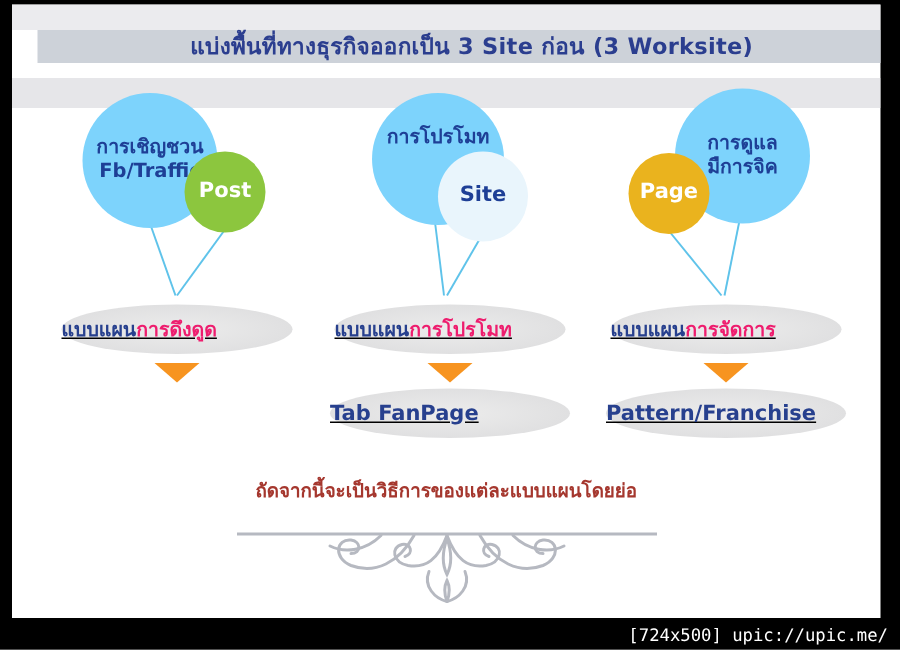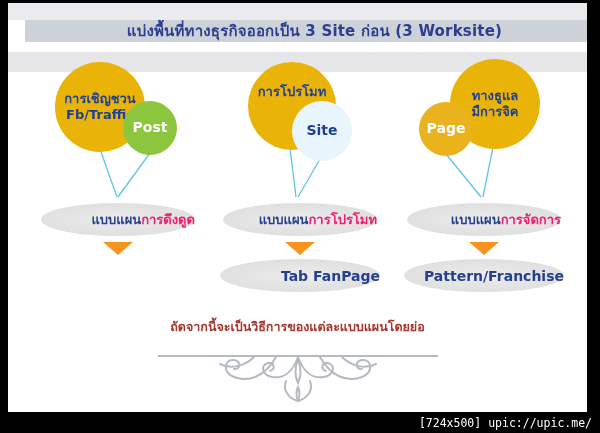--- a/index.html
+++ b/index.html
@@ -8,30 +8,30 @@
   .page{position:absolute;left:8px;top:3px;width:579px;height:409px;background:#ffffff;overflow:hidden;}
 
   .band-top{position:absolute;left:0;top:0;width:100%;height:17px;background:#ebebee;}
   .title-band{position:absolute;left:17px;top:17px;width:100%;height:22px;background:#cdd2d9;
               display:flex;align-items:center;justify-content:center;}
   .title-band span{color:#2b3e8f;font-size:15px;font-weight:bold;letter-spacing:.2px;}
   .band-sub{position:absolute;left:0;top:49px;width:100%;height:20px;background:#e6e6e9;}
 
   .circle{position:absolute;border-radius:50%;display:flex;align-items:center;justify-content:center;
           text-align:center;line-height:1.25;}
-  .c-blue{background:#eab308;color:#1e3f96;font-weight:bold;font-size:13px;z-index:2;}
+  .c-blue{background:#7dd3fc;color:#1e3f96;font-weight:bold;font-size:13px;z-index:2;}
   .c-green{background:#8cc63e;color:#ffffff;font-weight:bold;font-size:14px;z-index:3;}
   .c-pale{background:#e9f5fc;color:#1e3f96;font-weight:bold;font-size:14px;z-index:3;}
   .c-gold{background:#eab31e;color:#ffffff;font-weight:bold;font-size:14px;z-index:3;}
 
   .lines-svg{position:absolute;left:0;top:0;width:579px;height:409px;pointer-events:none;z-index:1;}
 
   .oval{position:absolute;height:33px;border-radius:50%;
         background:radial-gradient(ellipse at center,#ececec 0%,#e0e0e1 70%,#d6d6d8 100%);
-        display:flex;align-items:center;justify-content:flex-end;white-space:nowrap;}
+        display:flex;align-items:center;justify-content:flex-start;white-space:nowrap;text-decoration:underline;}
   .oval .navy{color:#27408e;font-weight:bold;font-size:13px;}
   .oval .pink{color:#ee1d6e;font-weight:bold;font-size:13px;}
   .oval.result span{color:#27408e;font-weight:bold;font-size:14px;}
 
   .arrow-down{position:absolute;width:0;height:0;border-left:15px solid transparent;
               border-right:15px solid transparent;border-top:13px solid #f79420;}
 
   .note{position:absolute;left:0;top:314px;width:100%;text-align:center;
         color:#a5372e;font-weight:bold;font-size:12.5px;line-height:1.55;}
 
@@ -79,21 +79,21 @@
         <div>การโปรโมท</div>
         <div></div>
       </div>
     </div>
     <div class="circle c-pale" style="left:284px;top:98px;width:60px;height:60px;">
       <span>Site</span>
     </div>
 
     <div class="circle c-blue" style="left:442px;top:56px;width:90px;height:90px;">
       <div>
-        <div>ทางธูแล</div>
+        <div>การดูแล</div>
         <div>มืการจิค</div>
       </div>
     </div>
     <div class="circle c-gold" style="left:411px;top:99px;width:54px;height:54px;">
       <span>Page</span>
     </div>
 
     <div class="oval" style="left:33px;top:200px;width:154px;">
       <span class="navy">แบบแผน </span>
       <span class="pink">การดึงดูด</span>

